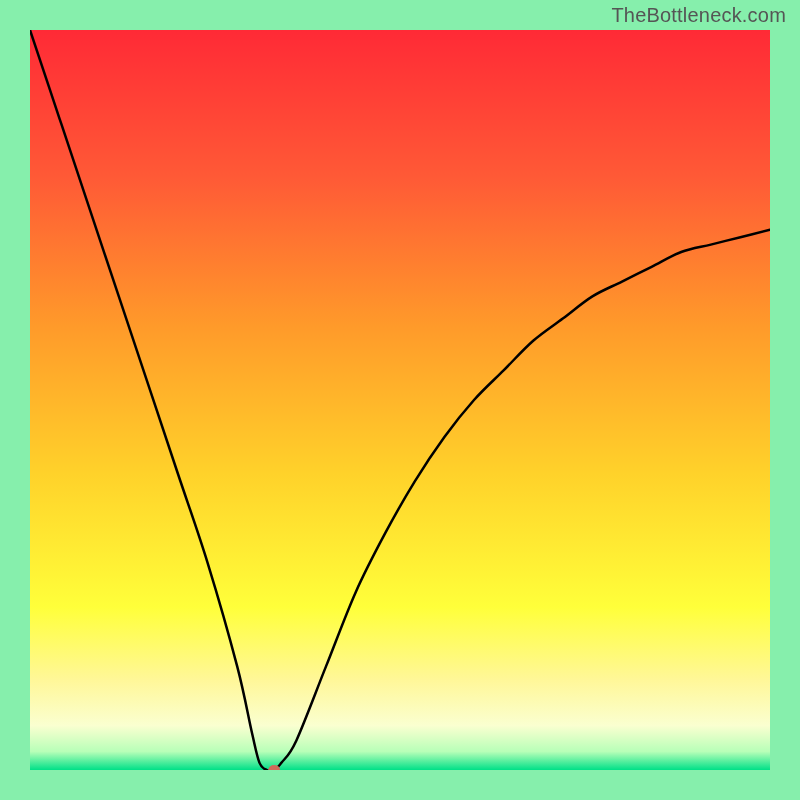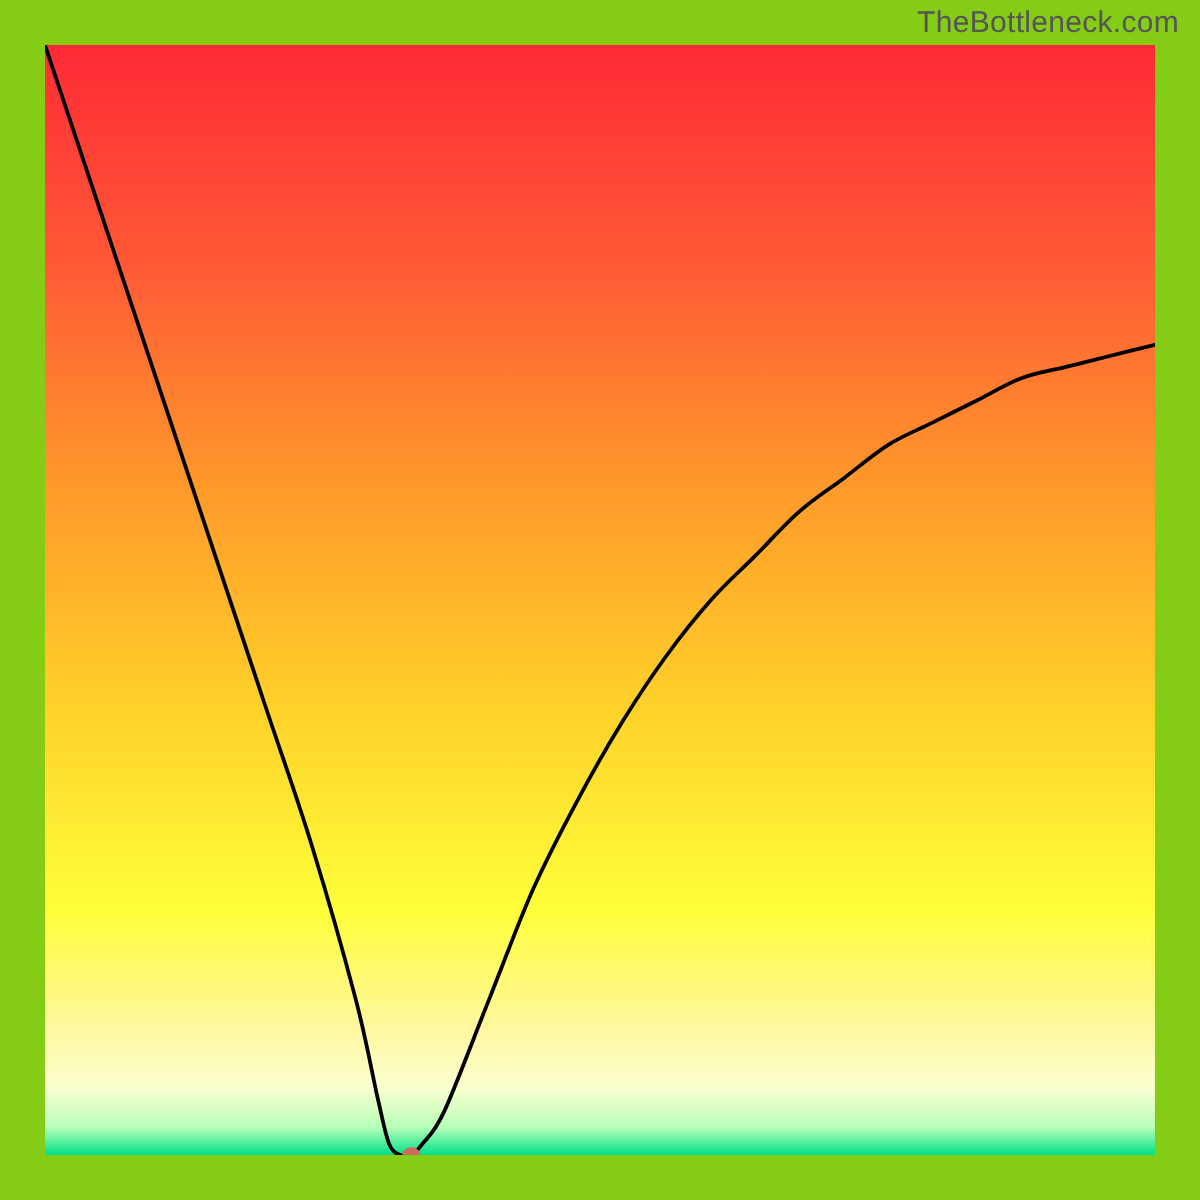--- a/index.html
+++ b/index.html
@@ -8,21 +8,21 @@
     width: 800px;
     height: 800px;
     background: #000;
     font-family: Arial, Helvetica, sans-serif;
     overflow: hidden;
   }
   .frame {
     position: relative;
     width: 800px;
     height: 800px;
-    background: #84cc16;
+    background: #86efac;
   }
   .watermark {
     position: absolute;
     top: 4px;
     right: 14px;
     color: #555;
     font-size: 20px;
     font-weight: 500;
     letter-spacing: 0.2px;
     user-select: none;

